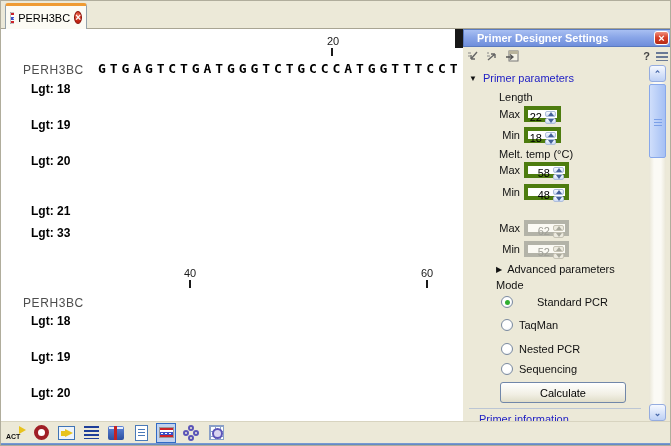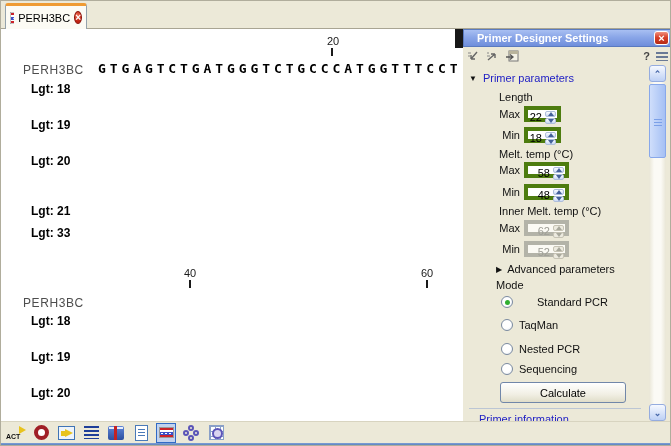--- a/index.html
+++ b/index.html
@@ -295,21 +295,20 @@
               <span class="spin-btn">
                 <i class="arr-up"></i>
               </span>
               <span class="spin-btn">
                 <i class="arr-dn"></i>
               </span>
             </span>
         </span>
       </div>
 
-      <div class="grp-lbl" style="top:140px;">Inner Melt. temp (°C)</div>
       <div class="spin-row" style="top:155px;">
         <span class="spin-lbl">Max</span>
         <span class="spinbox w45 disabled">
           <span class="spin-val">62</span>
           <span class="spin-btns">
               <span class="spin-btn">
                 <i class="arr-up"></i>
               </span>
               <span class="spin-btn">
                 <i class="arr-dn"></i>

